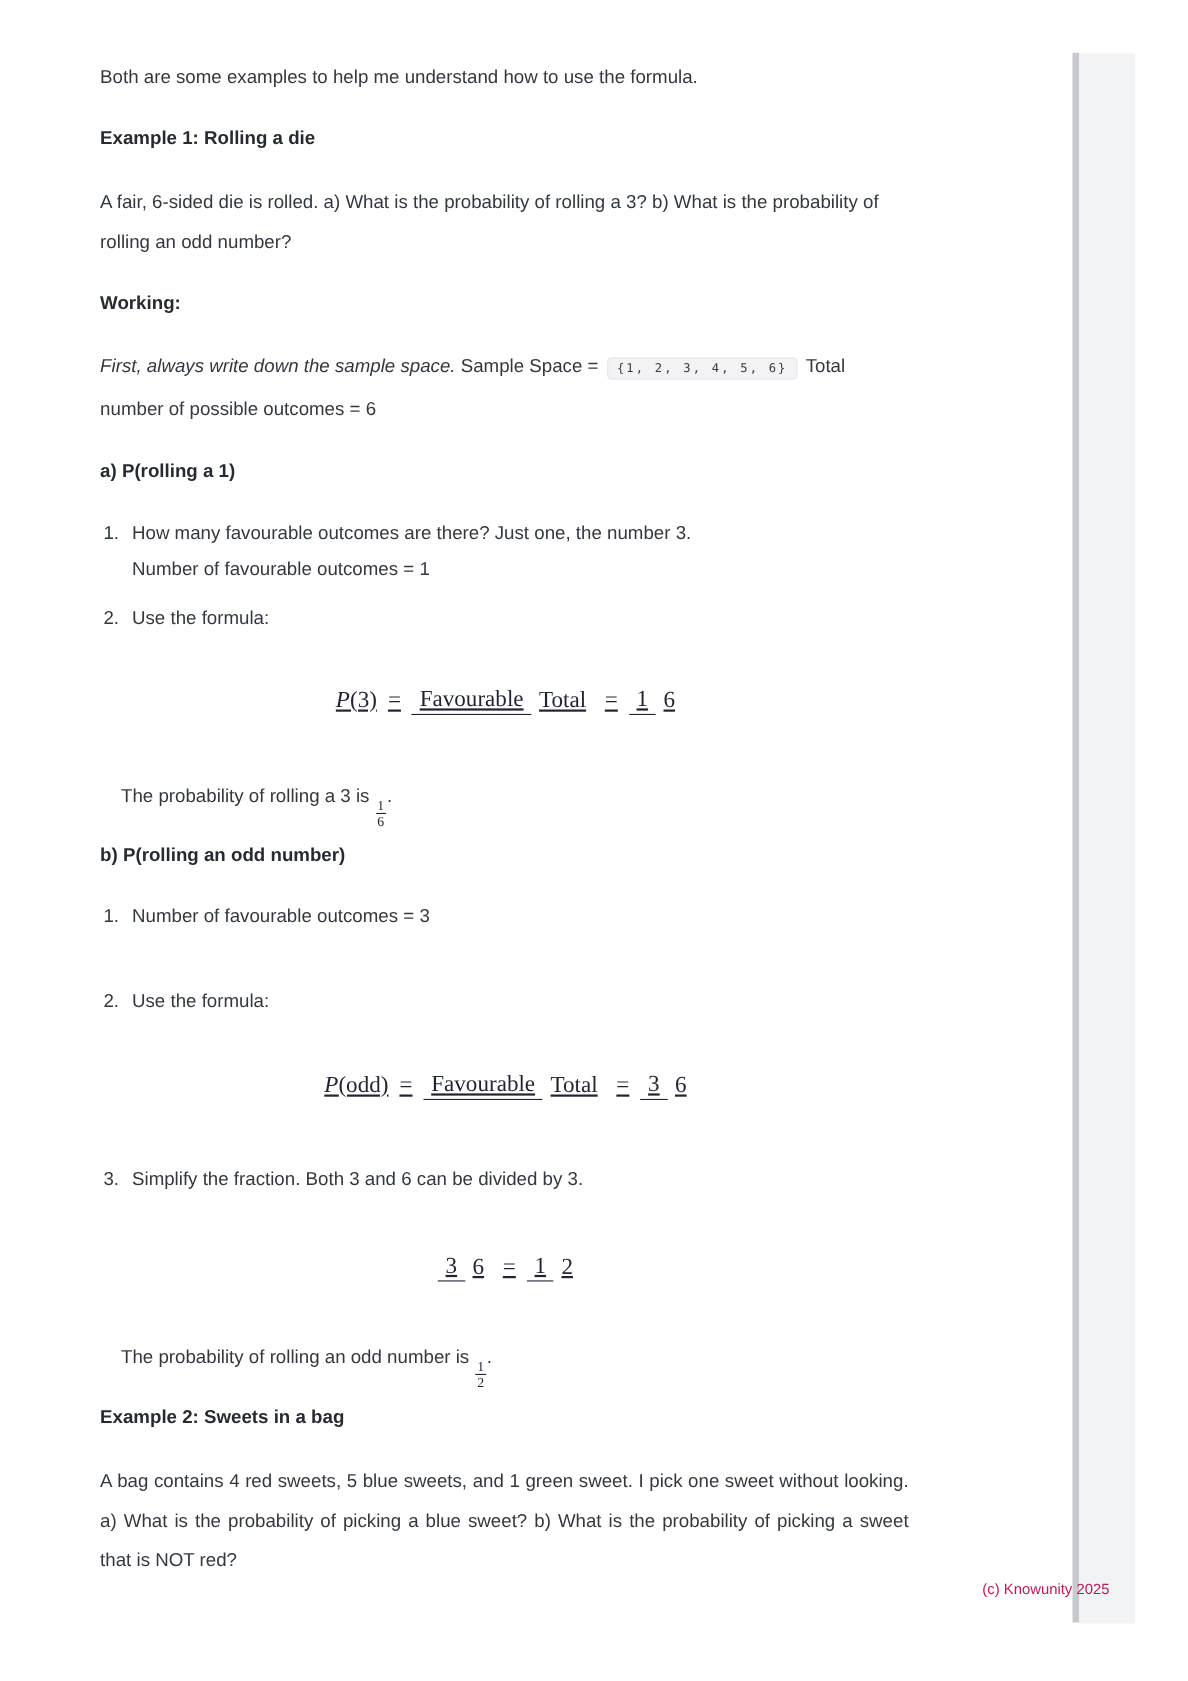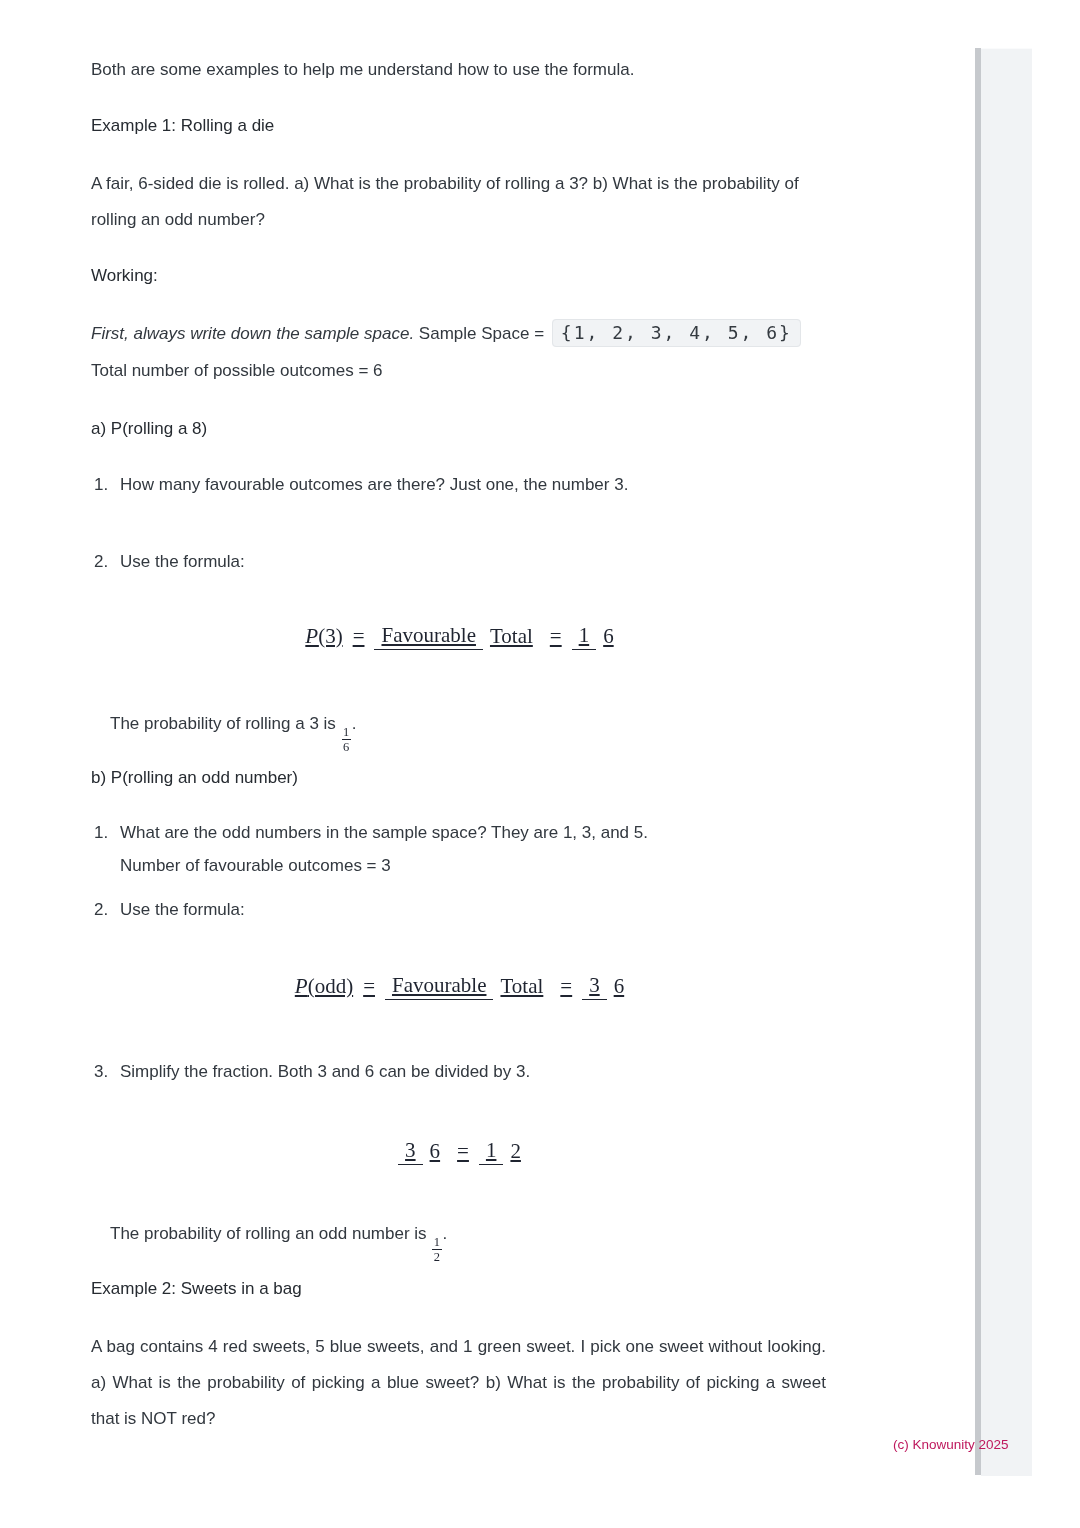--- a/index.html
+++ b/index.html
@@ -1,25 +1,25 @@
 <!DOCTYPE html>
 <html><head>
 <meta charset="utf-8">
 <style>
   html,body{margin:0;padding:0;background:#fff;}
   .page{position:relative;width:1080px;height:1528px;background:#ffffff;overflow:hidden;
         font-family:"Liberation Sans","DejaVu Sans",sans-serif;color:#32383f;}
   .t{position:absolute;left:91px;width:735px;margin:0;font-size:17px;line-height:36px;}
   .h{position:absolute;left:91px;width:735px;margin:0;font-size:17px;line-height:28px;
-     font-weight:400;color:#262b31;}
+     font-weight:700;color:#262b31;}
   .sample{line-height:37px;}
   .just{text-align:justify;}
   em.it{}
   .chip{background:#f1f3f5;border:1px solid #e3e6e9;border-radius:4px;padding:2px 8px 3px;
-        font-family:"DejaVu Sans Mono","Liberation Mono",monospace;font-size:18px;
+        font-family:"DejaVu Sans Mono","Liberation Mono",monospace;font-size:11px;
         letter-spacing:2px;color:#343a40;margin:0 3px;
         box-decoration-break:clone;-webkit-box-decoration-break:clone;}
   .step{position:absolute;left:94px;width:732px;display:flex;font-size:17px;line-height:33px;}
   .step .n{flex:none;width:26px;}
   .step .l{display:block;}
   .eq{position:absolute;left:91px;width:744px;height:56px;display:flex;justify-content:center;
       align-items:center;gap:10px;font-family:"Liberation Serif","DejaVu Serif",serif;
       font-size:21px;color:#1f2430;text-decoration:underline;}
   .lhs{white-space:nowrap;}
   .mvar{font-style:italic;}
@@ -46,26 +46,27 @@
   <p class="t" style="top:52px">Both are some examples to help me understand how to use the formula.</p>
 
   <h3 class="h" style="top:112px">Example 1: Rolling a die</h3>
 
   <p class="t" style="top:166px">A fair, 6-sided die is rolled. a) What is the probability of rolling a 3? b) What is the probability of rolling an odd number?</p>
 
   <h3 class="h" style="top:262px">Working:</h3>
 
   <p class="t sample" style="top:314px"><em class="it">First, always write down the sample space.</em><span> Sample Space = </span><code class="chip">{1, 2, 3, 4, 5, 6}</code><span> Total number of possible outcomes = 6</span></p>
 
-  <h3 class="h" style="top:415px">a) P(rolling a 8)</h3>
+  <h3 class="h" style="top:415px">a) P(rolling a 1)</h3>
 
   <div class="step" style="top:468px">
     <span class="n">1.</span>
     <span class="body">
       <span class="l">How many favourable outcomes are there? Just one, the number 3.</span>
+      <span class="l">Number of favourable outcomes = 1</span>
     </span>
   </div>
   <div class="step" style="top:545px">
     <span class="n">2.</span>
     <span class="body">
         <span class="l">Use the formula:</span>
       </span>
   </div>
 
   <div class="eq" style="top:608px">
@@ -85,21 +86,20 @@
   <p class="concl" style="top:706px"><span>The probability of rolling a 3 is </span><span class="ifrac">
         <span class="ifn">1</span>
         <span>6</span>
       </span><span>.</span></p>
 
   <h3 class="h" style="top:764px">b) P(rolling an odd number)</h3>
 
   <div class="step" style="top:816px">
     <span class="n">1.</span>
     <span class="body">
-      <span class="l">What are the odd numbers in the sample space? They are 1, 3, and 5.</span>
       <span class="l">Number of favourable outcomes = 3</span>
     </span>
   </div>
   <div class="step" style="top:893px">
     <span class="n">2.</span>
     <span class="body">
         <span class="l">Use the formula:</span>
       </span>
   </div>
 

